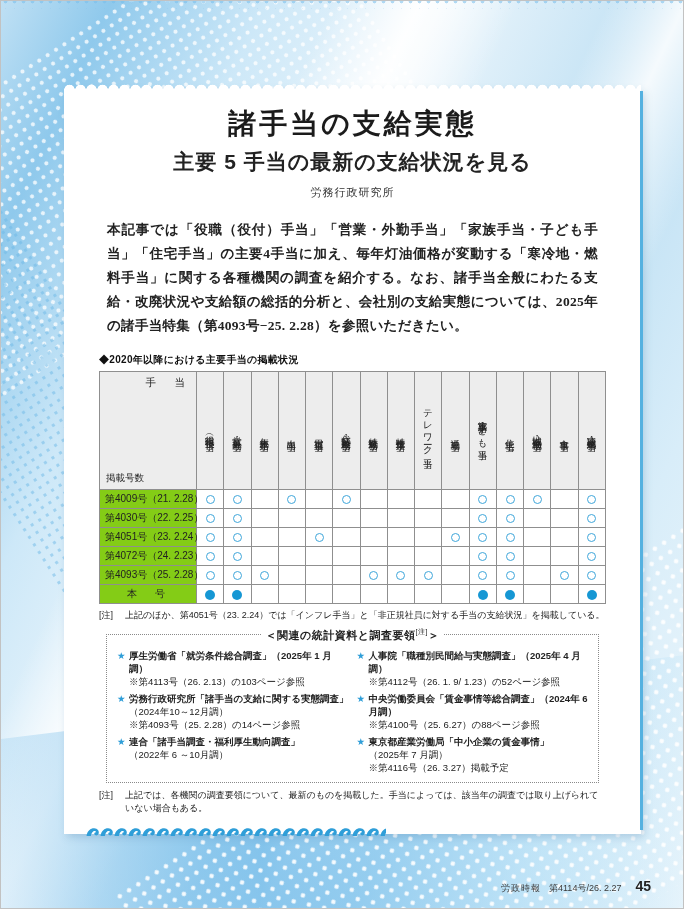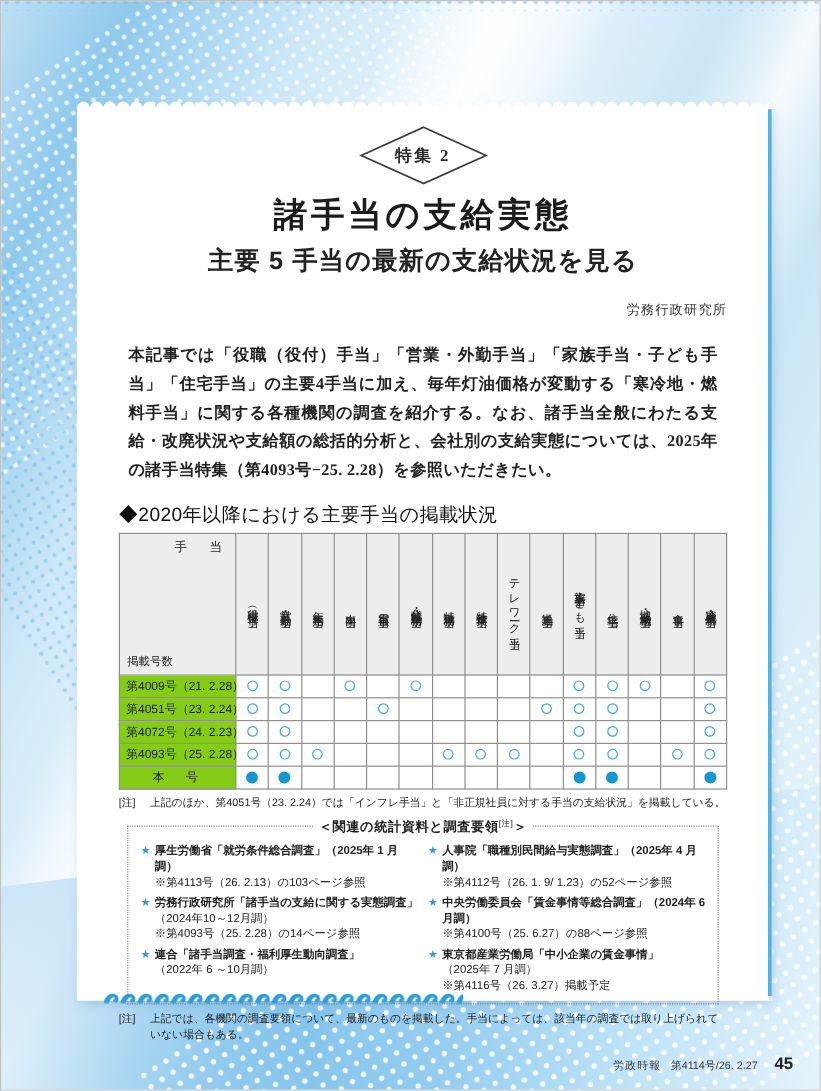--- a/index.html
+++ b/index.html
@@ -31,28 +31,28 @@
   .accent-line { position:absolute; top:2px; bottom:4px; right:-2px; width:3px; background:#55b1e0; }
   .waves { position:absolute; left:22px; right:-8px; bottom:-3px; height:11px; }
 
   .badge { position:relative; width:110px; height:53px; margin:2px auto 0 auto; }
   .badge svg { position:absolute; inset:0; }
   .badge-label { position:absolute; left:50%; top:50%; transform:translate(-50%,-50%); background:#fff;
     padding:0 6px; font-family:"Liberation Serif", serif; font-weight:700; font-size:14px; color:#2b2b2b; letter-spacing:2px; white-space:nowrap; }
 
   .title { text-align:center; font-size:28px; font-weight:900; letter-spacing:3px; color:#1b1b1b; margin-top:4px; }
   .subtitle { text-align:center; font-size:21px; font-weight:700; letter-spacing:1px; color:#222; margin-top:5px; }
-  .author { text-align:right; font-size:11px; color:#333; margin-top:20px; letter-spacing:1px; }
+  .author { text-align:center; font-size:11px; color:#333; margin-top:9px; letter-spacing:1px; }
 
   .lead { margin:18px 8px 0 8px; font-family:"Liberation Serif", serif; font-weight:600; font-size:13.5px;
     line-height:24px; color:#222; text-align:justify; letter-spacing:.3px; }
   .lead p + p { margin-top:0; }
 
   .table-sec { margin-top:15px; }
-  .table-title { font-size:16px; font-weight:400; color:#111; margin-bottom:4px; letter-spacing:.3px; }
+  .table-title { font-size:10px; font-weight:700; color:#111; margin-bottom:4px; letter-spacing:.3px; }
   table.allow { border-collapse:collapse; width:100%; table-layout:fixed; }
   table.allow th, table.allow td { border:1px solid #8f8f8f; }
   table.allow thead th { background:#ededed; height:118px; vertical-align:middle; text-align:center; }
   th.corner { position:relative; width:97px;
     background:linear-gradient(to bottom right, #ededed 49.4%, #777 49.4%, #777 50.6%, #ededed 50.6%); }
   .cor-top { position:absolute; top:4px; right:7px; font-size:10.5px; font-weight:400; color:#222; letter-spacing:4px; }
   .cor-btm { position:absolute; bottom:4px; left:6px; font-size:9.5px; font-weight:400; color:#222; }
   .vtx { writing-mode:vertical-rl; text-orientation:upright; display:inline-block; font-size:9.5px; font-weight:400;
     color:#222; line-height:1.18; letter-spacing:1px; max-height:106px; }
   table.allow tbody th.rowlab { font-weight:400; font-size:10px; text-align:left; padding-left:5px; height:17px; color:#222; white-space:nowrap; background:#84cc16;margin-top:12px; }
@@ -74,45 +74,39 @@
   .rel-cols ul { list-style:none; flex:1; }
   .rel-cols li { margin-top:4px; }
   .rel-t { display:flex; font-size:9.5px; font-weight:700; color:#222; line-height:13px; }
   .star { color:#2f9ed8; flex:0 0 12px; font-weight:400; }
   .rel-sub { font-size:9.5px; font-weight:400; color:#222; line-height:13px; padding-left:12px; }
 
   .note2 { display:flex; margin:6px 0 0 0; font-size:9px; color:#222; line-height:13px; }
   .note2 .nlab { flex:0 0 26px; }
   .note2 .ntxt { flex:1; }
 
-  .footer { position:absolute; right:22px; bottom:13px; z-index:3; display:flex; align-items:baseline; color:#3a3a3a; }
+  .footer { position:absolute; right:32px; bottom:13px; z-index:3; display:flex; align-items:baseline; color:#3a3a3a; }
   .footer .journal { font-size:9px; letter-spacing:1px; }
   .footer .issue { font-size:9px; margin-left:8px; }
   .footer .pageno { font-size:14px; font-weight:700; margin-left:14px; color:#222; }
 </style>
 </head>
 <body>
 
 <div class="page">
   <div class="bg-band"></div>
   <div class="dots-a"></div>
   <div class="dots-b"></div>
   <div class="dots-c"></div>
   <div class="dots-d"></div>
 
   <div class="paper">
     <div class="scallop"></div>
     <div class="accent-line"></div>
 
-    <div class="badge">
-      <svg viewBox="0 0 110 53">
-        <path d="M55 3 L107 26.5 L55 50 L3 26.5 Z" fill="none" stroke="#3a3a3a" stroke-width="1.4"></path>
-      </svg>
-      <span class="badge-label">特集 2</span>
-    </div>
 
     <h1 class="title">諸手当の支給実態</h1>
     <h2 class="subtitle">主要 5 手当の最新の支給状況を見る</h2>
     <div class="author">労務行政研究所</div>
 
     <div class="lead">
       <p>本記事では「役職（役付）手当」「営業・外勤手当」「家族手当・子ども手当」「住宅手当」の主要4手当に加え、毎年灯油価格が変動する「寒冷地・燃料手当」に関する各種機関の調査を紹介する。なお、諸手当全般にわたる支給・改廃状況や支給額の総括的分析と、会社別の支給実態については、2025年の諸手当特集（第4093号−25. 2.28）を参照いただきたい。</p>
     </div>
 
     <div class="table-sec">
@@ -154,20 +148,38 @@
               <td></td>
               <td></td>
               <td></td>
               <td><span class="mk o"></span></td>
               <td><span class="mk o"></span></td>
               <td><span class="mk o"></span></td>
               <td></td>
               <td><span class="mk o"></span></td>
             </tr>
             <tr>
+              <th class="rowlab">第4030号（22. 2.25）</th>
+              <td><span class="mk o"></span></td>
+              <td><span class="mk o"></span></td>
+              <td></td>
+              <td></td>
+              <td></td>
+              <td></td>
+              <td></td>
+              <td></td>
+              <td></td>
+              <td></td>
+              <td><span class="mk o"></span></td>
+              <td><span class="mk o"></span></td>
+              <td></td>
+              <td></td>
+              <td><span class="mk o"></span></td>
+            </tr>
+            <tr>
               <th class="rowlab">第4051号（23. 2.24）</th>
               <td><span class="mk o"></span></td>
               <td><span class="mk o"></span></td>
               <td></td>
               <td></td>
               <td><span class="mk o"></span></td>
               <td></td>
               <td></td>
               <td></td>
               <td></td>

